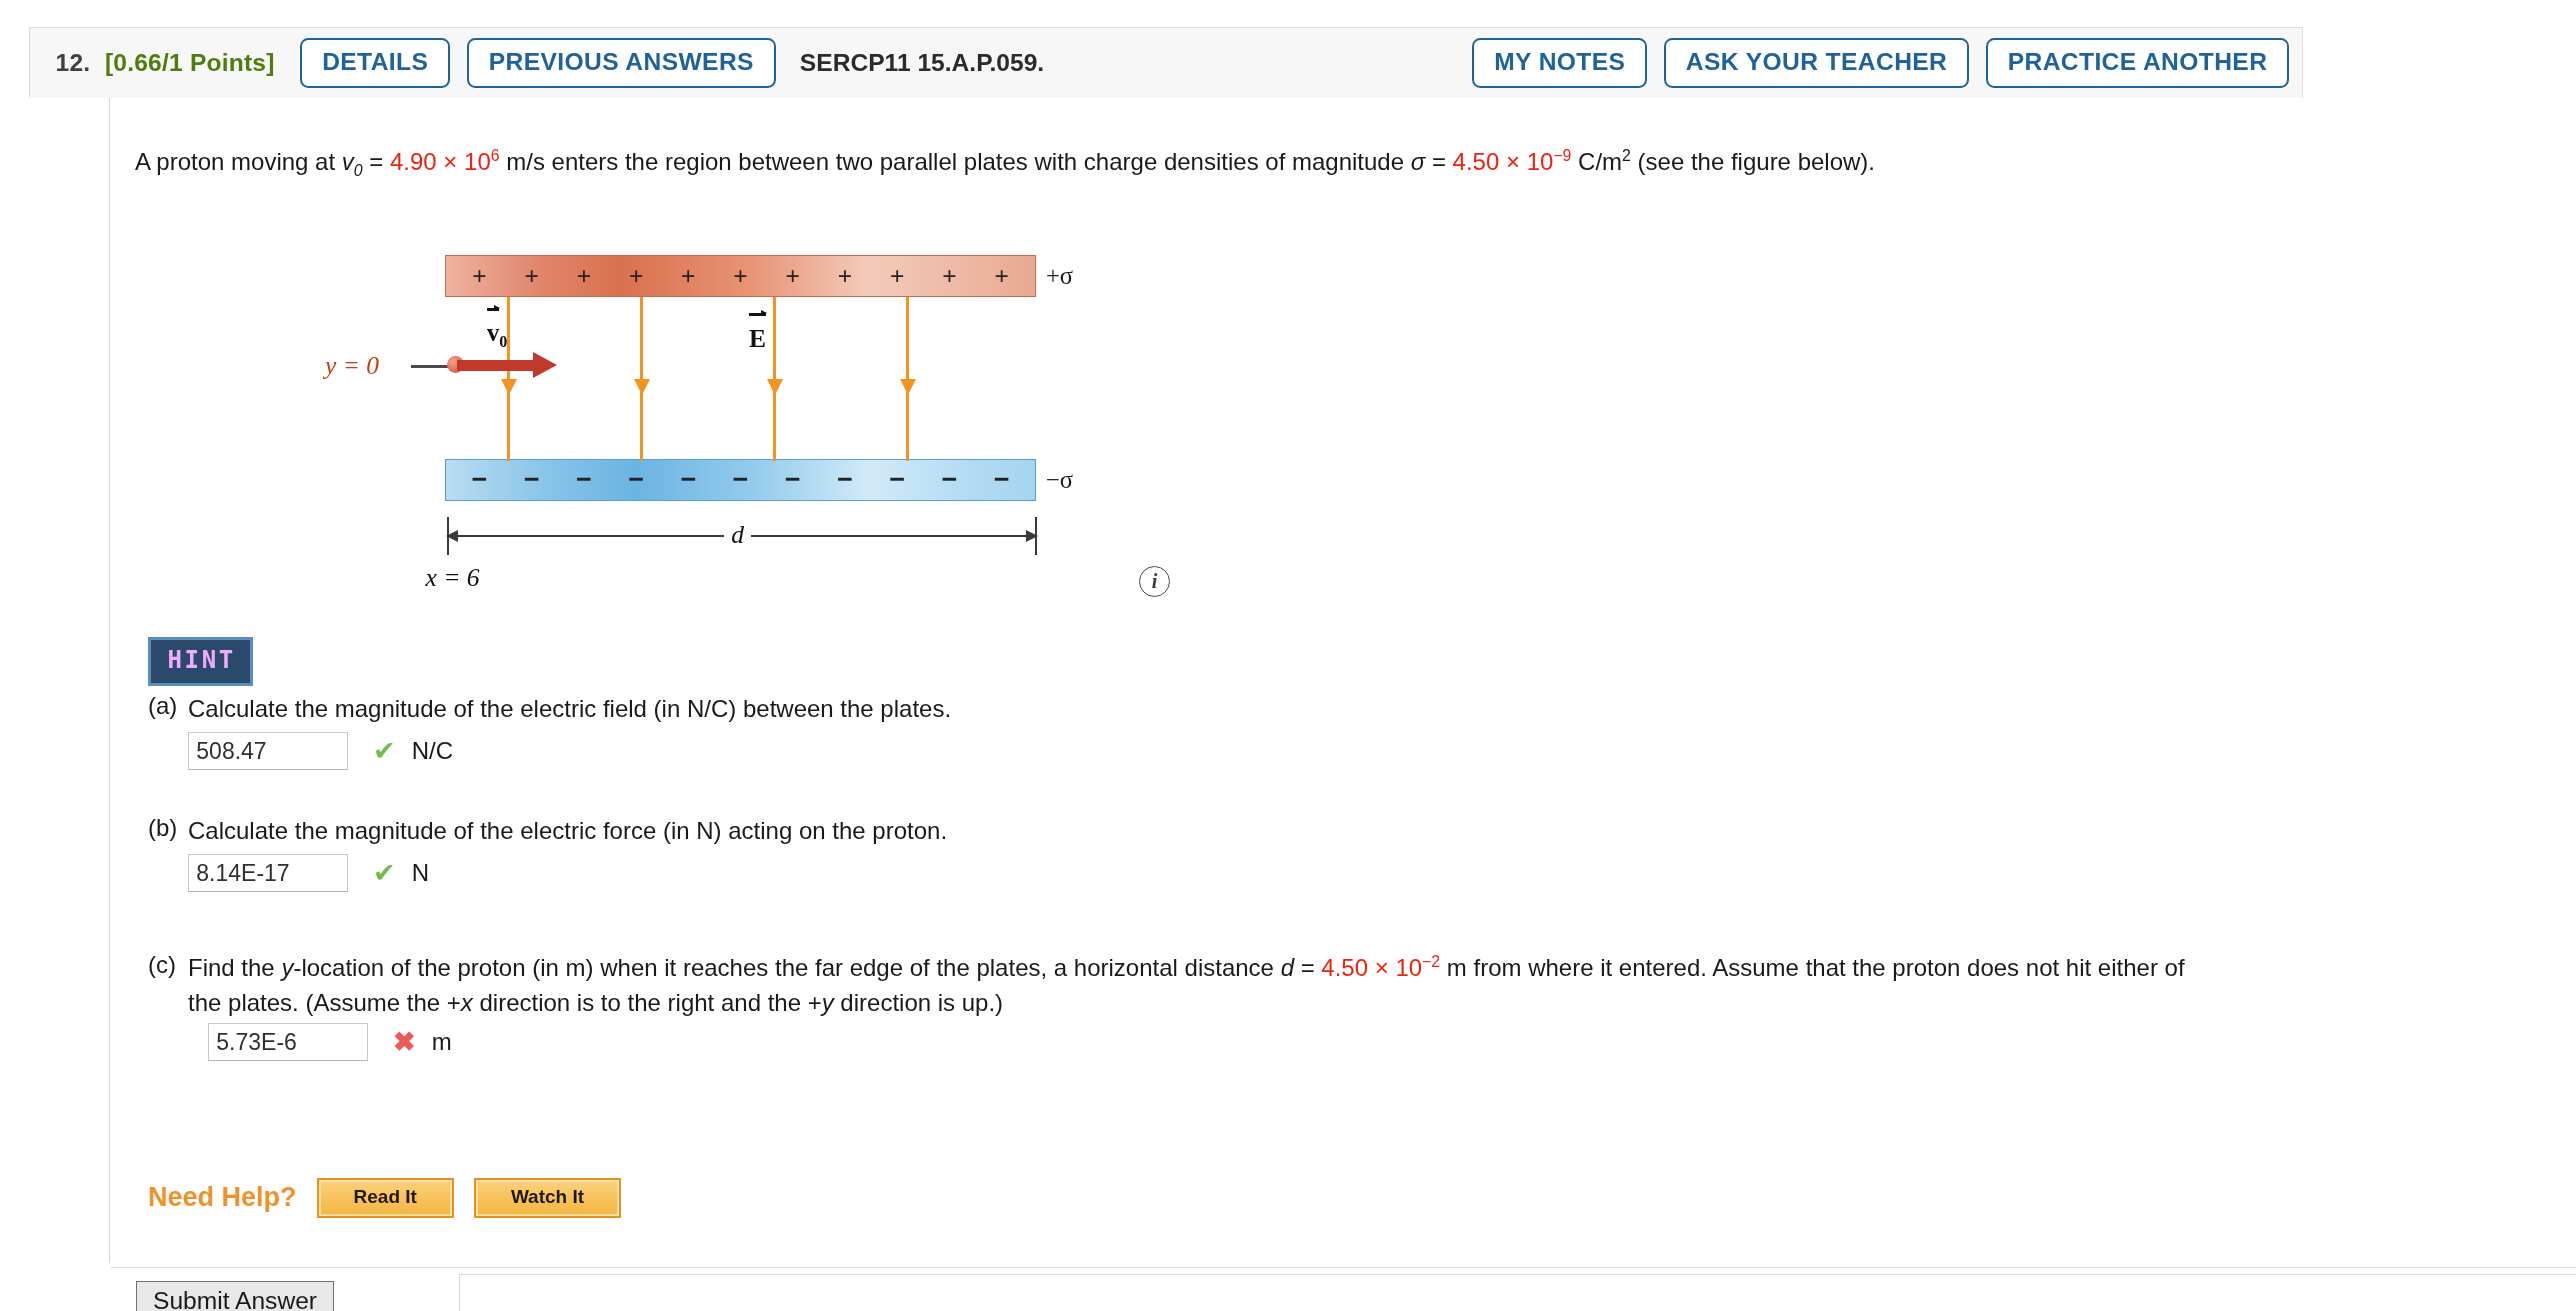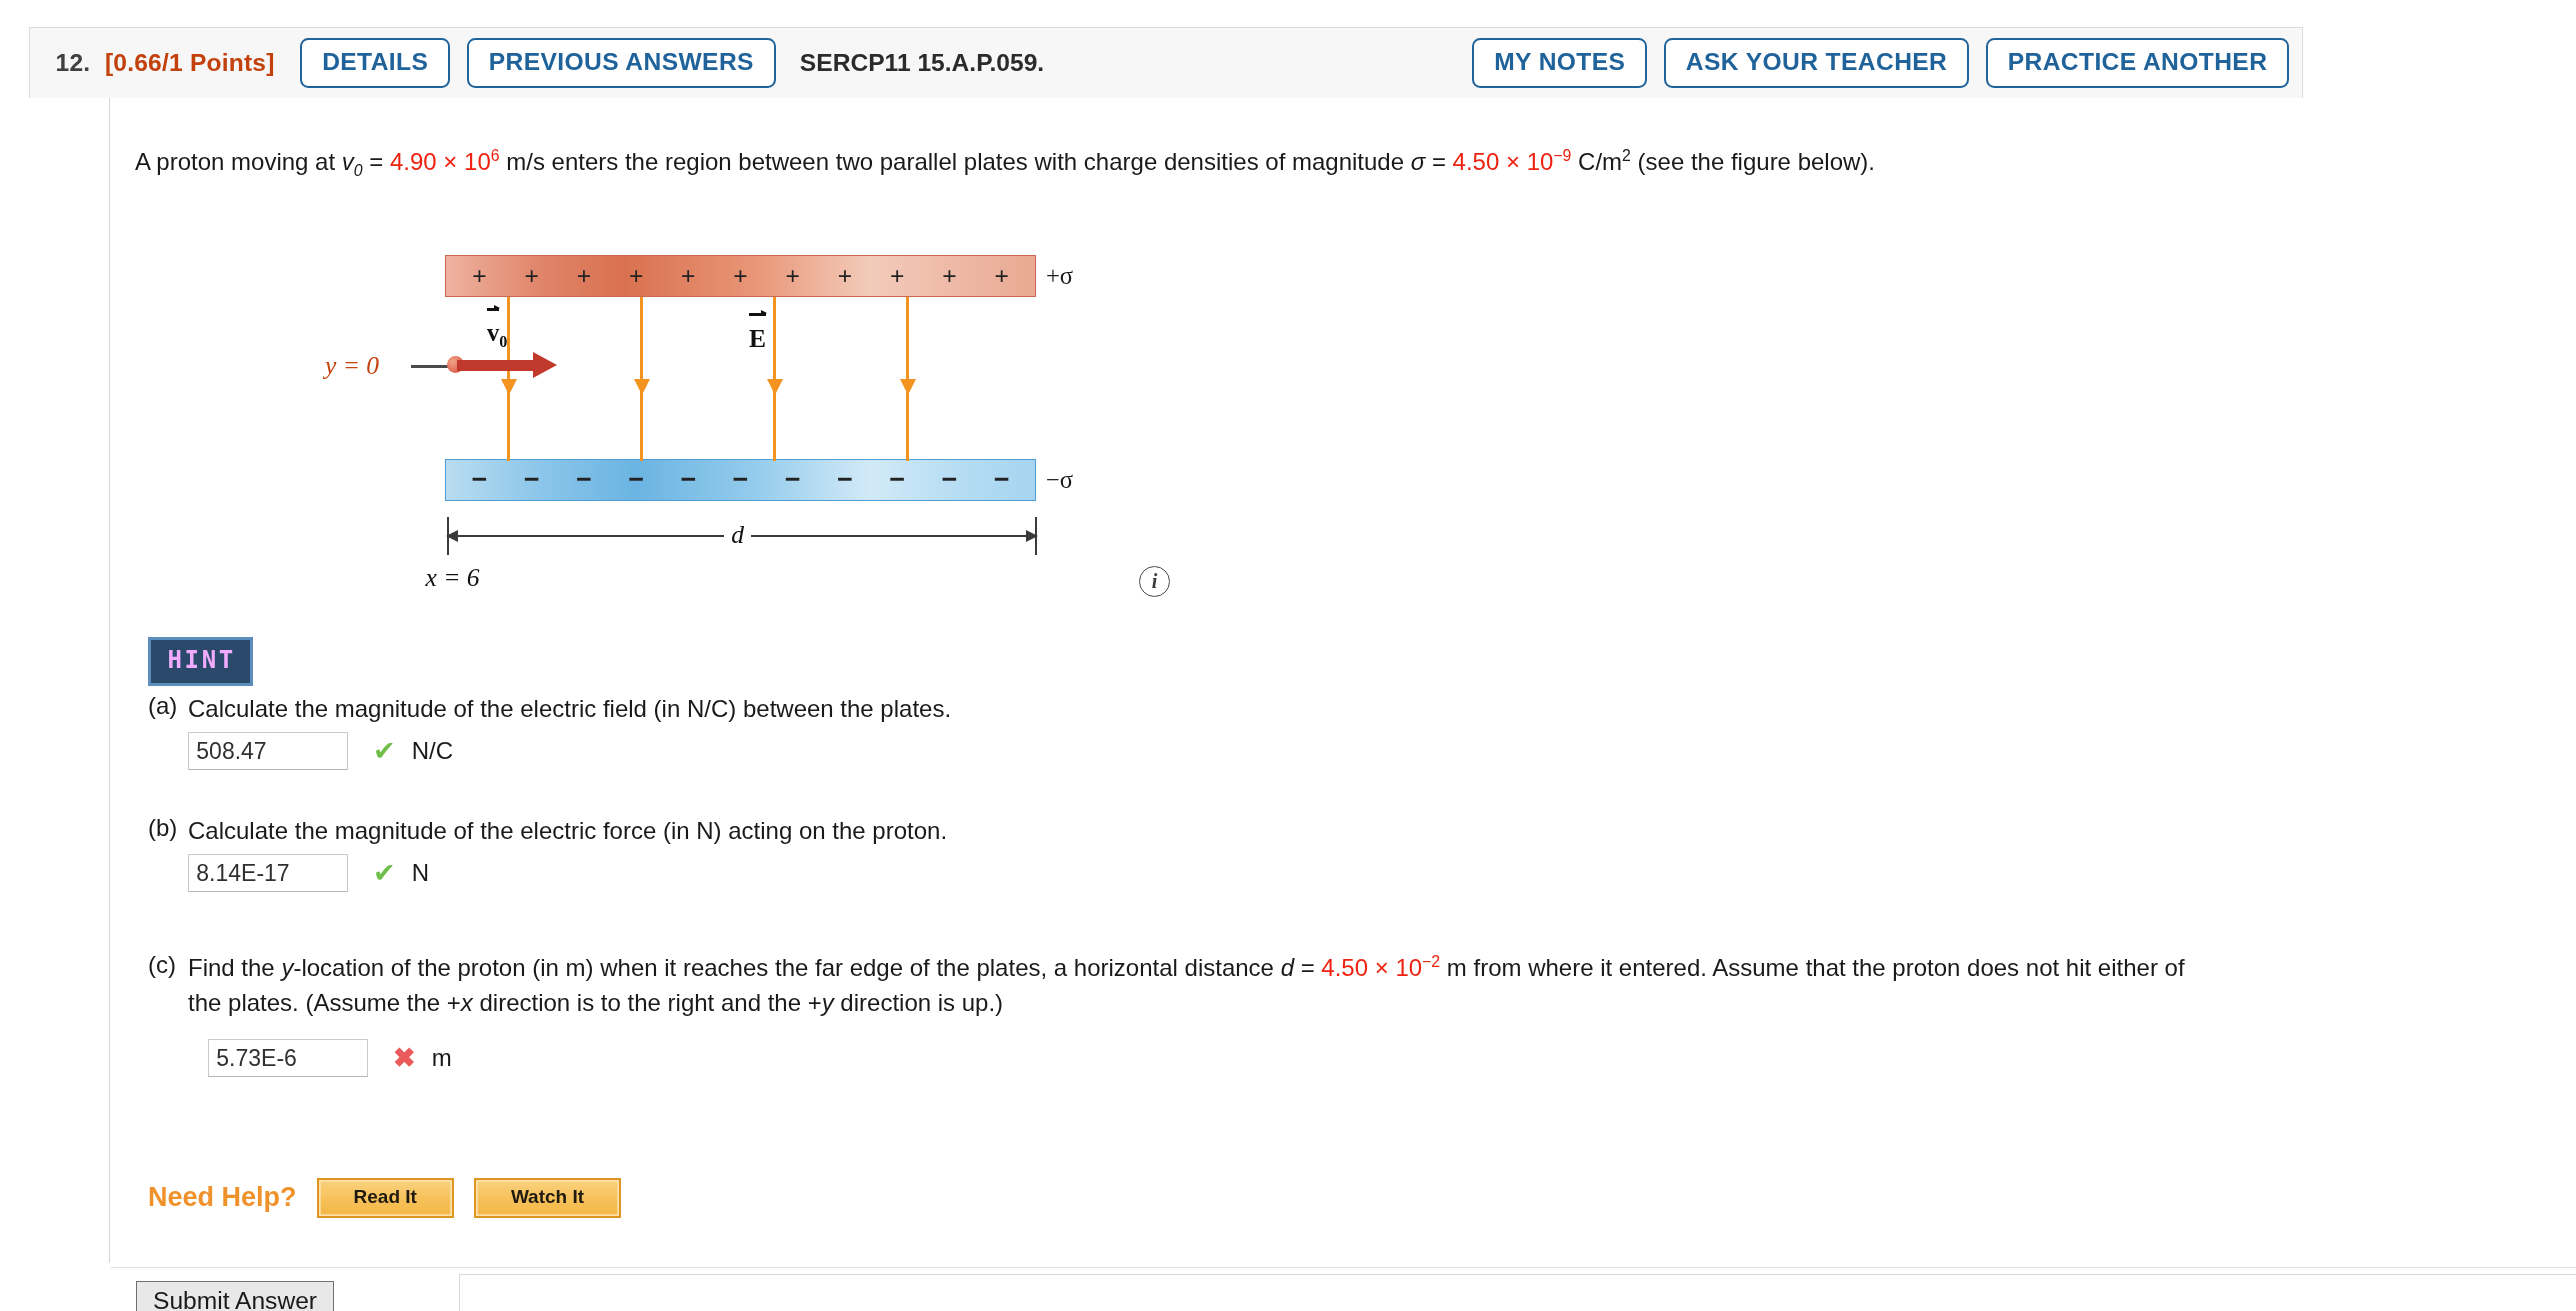--- a/index.html
+++ b/index.html
@@ -19,21 +19,21 @@
     border: 0.9px solid #dcdcdc;
     border-bottom: none;
     display: flex;
     align-items: center;
   }
   .qnum {
     font-size: 24.6px; font-weight: bold; color: #404040;
     margin-left: 25.5px; letter-spacing: 0.2px;
   }
   .qpoints {
-    font-size: 24.6px; font-weight: bold; color: #c2410c;
+    font-size: 24.6px; font-weight: bold; color: #4d7c0f;
     margin-left: 14.6px; letter-spacing: 0.2px;
   }
   .hbtn {
     border: 2.7px solid #20639B;
     border-radius: 8.2px;
     background: #ffffff;
     color: #20639B;
     font-size: 24.6px;
     font-weight: 600;
     letter-spacing: 0.4px;
@@ -411,21 +411,21 @@
     <span class="unit">N</span>
   </div>
 </div>
 
 <div class="part" style="left:148px; top:951px; width:2411px;">
   <span class="part-lbl">(c)</span>
   <div class="part-txt">
     <div><span>Find the </span><span class="ital">y</span><span>-location of the proton (in m) when it reaches the far edge of the plates, a horizontal distance </span><span class="ital">d</span><span> = </span><span class="red">4.50 × 10</span><sup class="e red">−2</sup><span> m from where it entered. Assume that the proton does not hit either of</span></div>
     <div><span>the plates. (Assume the +</span><span class="ital">x</span><span> direction is to the right and the +</span><span class="ital">y</span><span> direction is up.)</span></div>
   </div>
-  <div class="ansrow" style="top:88px;padding-left:20px;">
+  <div class="ansrow" style="top:72px;padding-left:20px;">
     <input class="ansbox" value="5.73E-6" style="">
     <span class="mark bad">✖</span>
     <span class="unit">m</span>
   </div>
 </div>
 
 <div class="needhelp-wrap">
   <span class="needhelp">Need Help?</span>
   <button class="helpbtn">Read It</button>
   <button class="helpbtn">Watch It</button>

